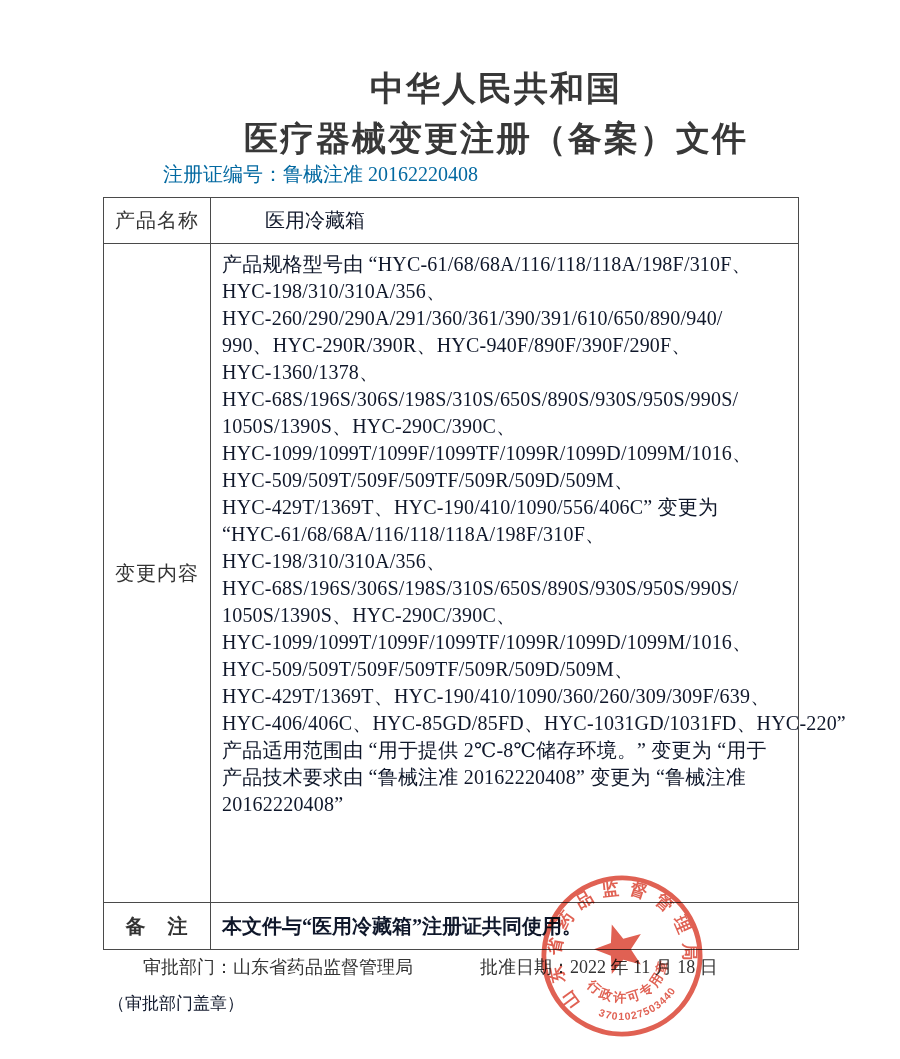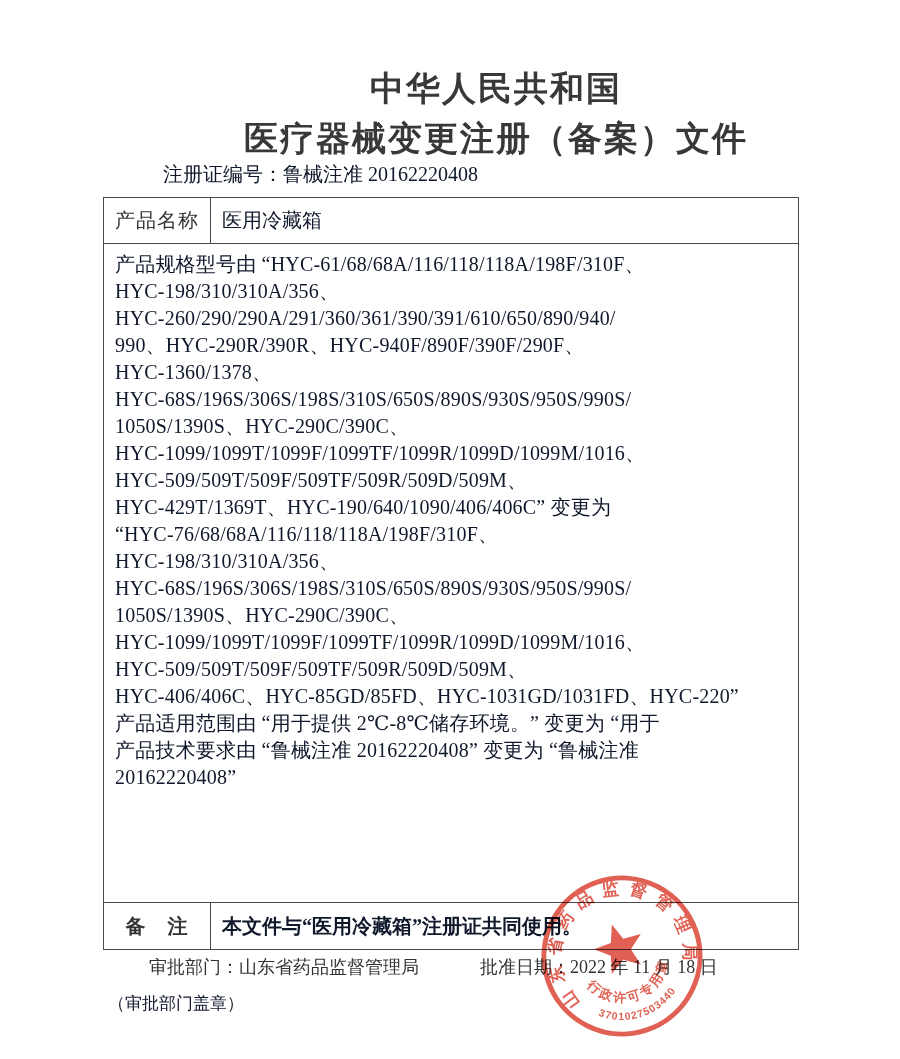--- a/index.html
+++ b/index.html
@@ -29,21 +29,21 @@
     white-space: nowrap;
     padding-left: 46px;
   }
   .title1 { top: 66px; }
   .title2 { top: 116px; }
   .regno {
     position: absolute;
     left: 163px;
     top: 161px;
     font-size: 20px;
-    color: #0f172a;
+    color: #0369a1;
     white-space: nowrap;
   }
   .doc-table {
     position: absolute;
     left: 103px;
     top: 197px;
     width: 694px;
     border: 1px solid #4a4a4a;
   }
   .trow {
@@ -61,34 +61,34 @@
     font-size: 20px;
     color: #333333;
     letter-spacing: 1px;
   }
   .cell-content {
     flex: 1;
     font-size: 20px;
     color: #0f172a;
     padding: 0 4px 0 11px;
   }
-  .row-name  { height: 45px; }
+  .row-name  { height: 45px; gap: 43px; }
   .row-name .cell-content { display: flex; align-items: center; }
   .row-change { height: 658px; }
   .row-change .cell-content { padding-top: 7px; }
   .row-note  { height: 46px; }
   .row-note .cell-content { display: flex; align-items: center; }
   .tline {
     line-height: 27px;
     white-space: nowrap;
     letter-spacing: 0.2px;
   }
   .footer-dept {
     position: absolute;
-    left: 149px;
+    left: 143px;
     top: 955px;
     font-size: 18px;
     color: #333333;
     white-space: nowrap;
   }
   .footer-date {
     position: absolute;
     left: 480px;
     top: 955px;
     font-size: 18px;
@@ -123,37 +123,39 @@
   <div class="title2">医疗器械变更注册（备案）文件</div>
 
   <div class="regno">注册证编号：鲁械注准 20162220408</div>
 
   <div class="doc-table">
     <div class="trow row-name">
       <div class="cell-label">产品名称</div>
       <div class="cell-content">医用冷藏箱</div>
     </div>
     <div class="trow row-change">
+      <div class="cell-label">变更内容</div>
       <div class="cell-content">
           <div class="tline">产品规格型号由 “HYC-61/68/68A/116/118/118A/198F/310F、</div>
           <div class="tline">HYC-198/310/310A/356、</div>
           <div class="tline">HYC-260/290/290A/291/360/361/390/391/610/650/890/940/</div>
           <div class="tline">990、HYC-290R/390R、HYC-940F/890F/390F/290F、</div>
           <div class="tline">HYC-1360/1378、</div>
           <div class="tline">HYC-68S/196S/306S/198S/310S/650S/890S/930S/950S/990S/</div>
           <div class="tline">1050S/1390S、HYC-290C/390C、</div>
           <div class="tline">HYC-1099/1099T/1099F/1099TF/1099R/1099D/1099M/1016、</div>
           <div class="tline">HYC-509/509T/509F/509TF/509R/509D/509M、</div>
-          <div class="tline">HYC-429T/1369T、HYC-190/640/1090/406/406C” 变更为</div>
-          <div class="tline">“HYC-76/68/68A/116/118/118A/198F/310F、</div>
+          <div class="tline">HYC-429T/1369T、HYC-190/410/1090/556/406C” 变更为</div>
+          <div class="tline">“HYC-61/68/68A/116/118/118A/198F/310F、</div>
           <div class="tline">HYC-198/310/310A/356、</div>
           <div class="tline">HYC-68S/196S/306S/198S/310S/650S/890S/930S/950S/990S/</div>
           <div class="tline">1050S/1390S、HYC-290C/390C、</div>
           <div class="tline">HYC-1099/1099T/1099F/1099TF/1099R/1099D/1099M/1016、</div>
           <div class="tline">HYC-509/509T/509F/509TF/509R/509D/509M、</div>
+          <div class="tline">HYC-429T/1369T、HYC-190/410/1090/360/260/309/309F/639、</div>
           <div class="tline">HYC-406/406C、HYC-85GD/85FD、HYC-1031GD/1031FD、HYC-220”</div>
           <div class="tline">产品适用范围由 “用于提供 2℃-8℃储存环境。” 变更为 “用于</div>
           <div class="tline">产品技术要求由 “鲁械注准 20162220408” 变更为 “鲁械注准</div>
           <div class="tline">20162220408”</div>
         </div>
     </div>
     <div class="trow row-note">
       <div class="cell-label">备　注</div>
       <div class="cell-content">本文件与“医用冷藏箱”注册证共同使用。</div>
     </div>

